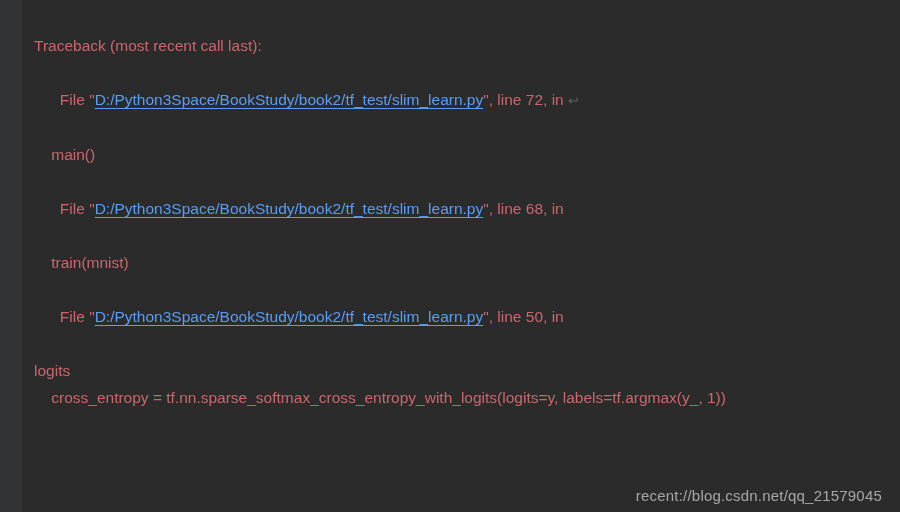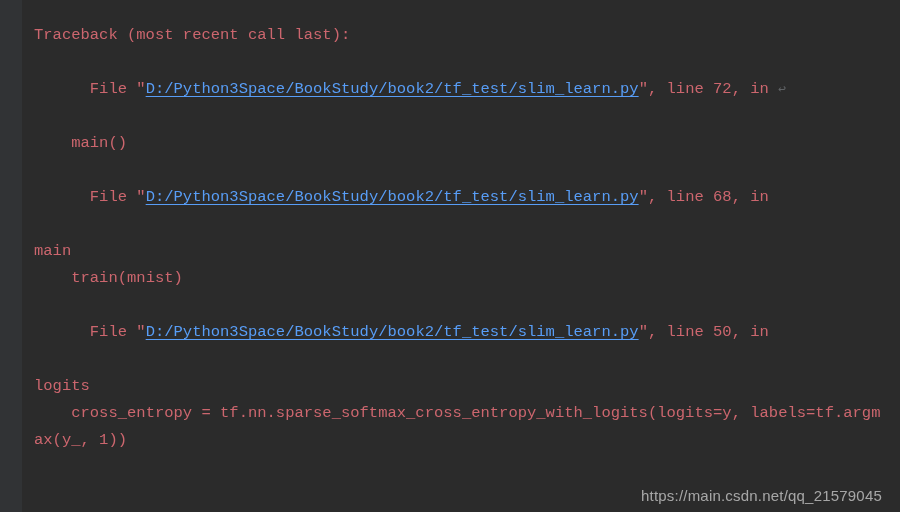--- a/index.html
+++ b/index.html
@@ -1,19 +1,19 @@
 <!DOCTYPE html>
 <html><head>
 <meta charset="utf-8">
 <style>
   html,body{margin:0;padding:0;width:900px;height:512px;background:#2b2b2b;overflow:hidden;}
   .gutter{position:absolute;left:0;top:0;width:22px;height:512px;background:#313335;}
   .console{position:absolute;left:22px;top:0;width:878px;height:364px;background:#2b2b2b;
-           font-family:Liberation Mono, monospace;font-size:15.5px;
-           color:#a9b7c6;padding:8px 12px;box-sizing:border-box;}
+           font-family:Liberation Sans, sans-serif;font-size:15.5px;
+           color:#a9b7c6;padding:18px 12px;box-sizing:border-box;}
   .line{line-height:27px;white-space:pre-wrap;word-break:break-all;}
   .err{color:#cc666e;}
   .lnk{color:#589df6;text-decoration:underline;text-underline-offset:3px;margin-top:16px;}
   .caret{display:inline-block;width:1px;height:18px;background:#bbb;vertical-align:-3px;margin:0 0 0 0;}
   .wrap-arrow{color:#606366;font-size:13px;}
   .wm{position:absolute;right:18px;bottom:8px;color:#d0d0d0;opacity:.75;
       font-family:Arial,Helvetica,sans-serif;font-size:15px;letter-spacing:.2px;}
   .top-fade{color:#6a6f75;font-size:12px;padding-left:60px;opacity:.25;}
 </style>
 </head>
@@ -27,24 +27,23 @@
   <div class="line err">Traceback (most recent call last):</div>
 
   <div class="line">
     <span class="err">  File "</span><span class="lnk">D:/Python3Space/BookStudy/book2/tf_test/slim_learn.py</span><span class="err">", line 72, in </span><span class="wrap-arrow">↩</span>
   </div>
   <div class="line err">    main()</div>
 
   <div class="line">
     <span class="err">  File "</span><span class="lnk">D:/Python3Space/BookStudy/book2/tf_test/slim_learn.py</span><span class="err">", line 68, in </span>
   </div>
-  <div class="line err">main</div>
   <div class="line err">    train(mnist)</div>
 
   <div class="line">
     <span class="err">  File "</span><span class="lnk">D:/Python3Space/BookStudy/book2/tf_test/slim_learn.py</span><span class="err">", line 50, in </span>
   </div>
   <div class="line err">logits</div>
   <div class="line err">    cross_entropy = tf.nn.sparse_softmax_cross_entropy_with_logits(logits=y, labels=tf.argmax(y_, 1))</div>
 
 </div>
 
-<div class="wm">https://main.csdn.net/qq_21579045</div>
+<div class="wm">recent://blog.csdn.net/qq_21579045</div>
 
 </body></html>

